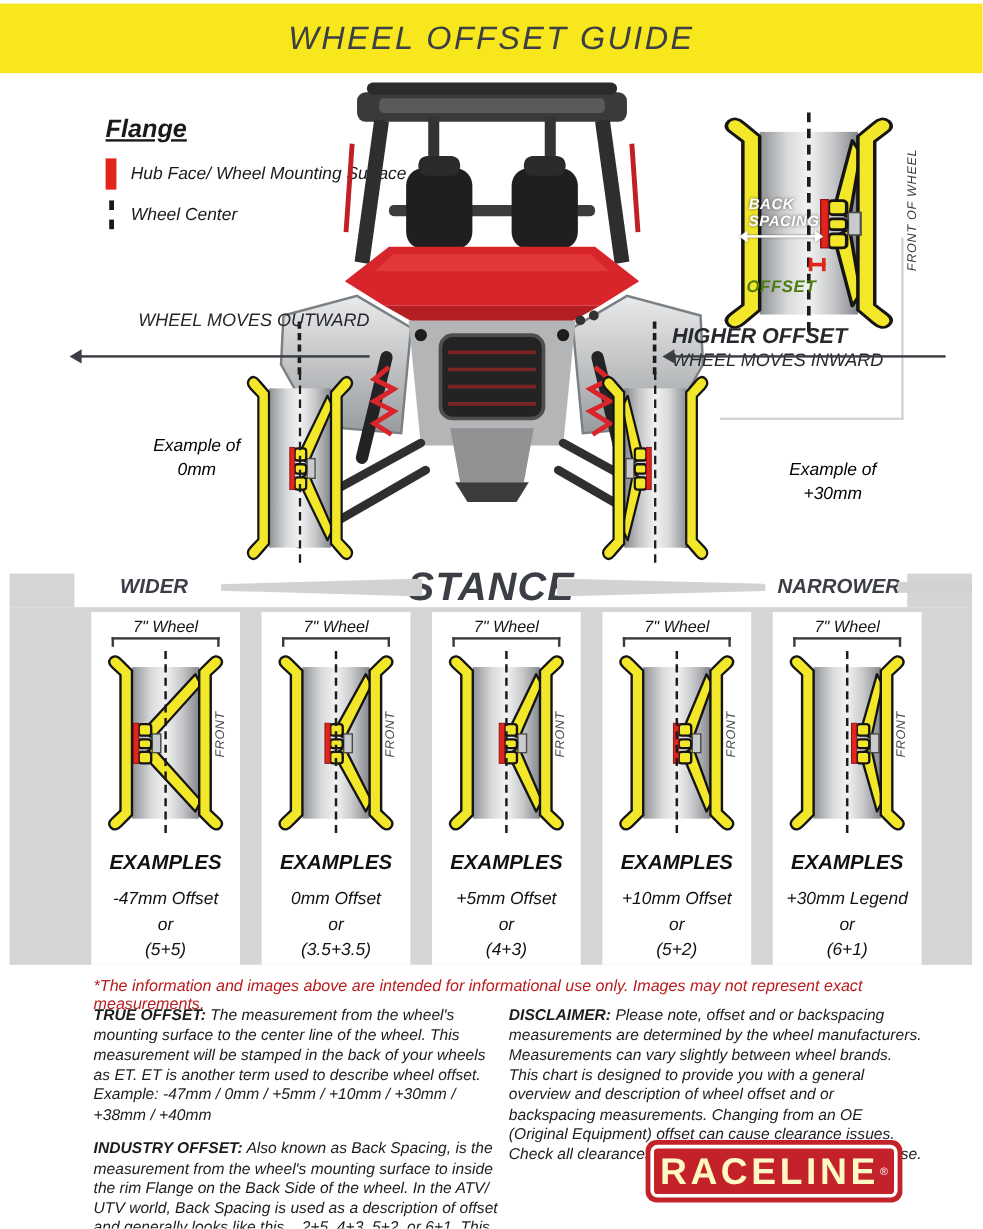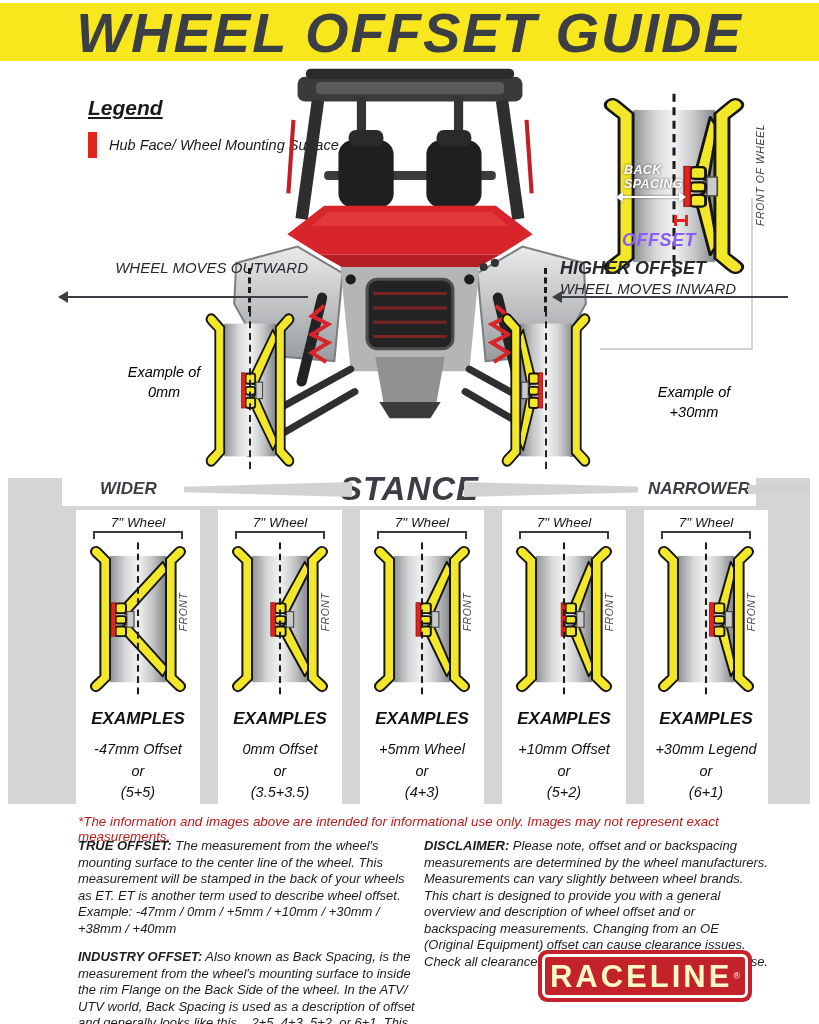--- a/index.html
+++ b/index.html
@@ -3,21 +3,21 @@
 <meta charset="utf-8">
 <style>
   html,body{margin:0;padding:0;background:#fff;}
   .page{position:relative;width:819px;height:1024px;background:#fff;overflow:hidden;
         font-family:"Liberation Sans",sans-serif;color:#1a1a1a;}
   [data-interactable]{box-sizing:border-box;}
 
   
   .banner{position:absolute;left:0;top:3px;width:819px;height:58px;background:#F7E71C;
           display:flex;align-items:center;justify-content:center;}
-  .banner h1{margin:0;font-size:56px;font-weight:700;font-style:italic;letter-spacing:2px;
+  .banner h1{margin:0;font-size:27px;font-weight:400;font-style:italic;letter-spacing:2px;
              color:#3B3E44;white-space:nowrap;}
 
   
   .legend{position:absolute;left:88px;top:96px;width:270px;}
   .legend-heading{font-size:21px;font-weight:700;font-style:italic;text-decoration:underline;margin:0 0 12px 0;}
   .legend-item{display:flex;align-items:center;margin-bottom:9px;}
   .marker-red{width:9px;height:26px;background:#E1251B;margin-right:12px;flex:0 0 auto;}
   .marker-dash{width:0;height:24px;border-left:4px dashed #1a1a1a;margin-right:14px;margin-left:3px;flex:0 0 auto;}
   .legend-item span{font-size:14.5px;font-style:italic;}
 
@@ -32,31 +32,31 @@
   .bs-label{position:absolute;left:26px;top:72px;color:#fff;font-weight:700;font-style:italic;
             font-size:12.5px;line-height:1.08;letter-spacing:.4px;text-shadow:0 0 3px rgba(70,70,70,.95);}
   .bs-arrow{position:absolute;left:21px;top:104px;width:64px;height:2px;background:#fff;
             filter:drop-shadow(0 0 1px rgba(80,80,80,.8));}
   .bs-arrow::before,.bs-arrow::after{content:'';position:absolute;top:-4px;border:5px solid transparent;}
   .bs-arrow::before{left:-8px;border-right:7px solid #fff;}
   .bs-arrow::after{right:-8px;border-left:7px solid #fff;}
   .offset-mark{position:absolute;left:76px;top:127px;width:14px;height:3px;background:#E1251B;}
   .offset-mark::before,.offset-mark::after{content:'';position:absolute;top:-4px;width:3px;height:11px;background:#E1251B;}
   .offset-mark::before{left:0;} .offset-mark::after{right:0;}
-  .offset-text{position:absolute;left:24px;top:138px;color:#8b5cf6;font-weight:800;font-style:italic;
-               font-size:18px;letter-spacing:.5px;}
+  .offset-text{position:absolute;left:24px;top:138px;color:#4d7c0f;font-weight:800;font-style:italic;
+               font-size:14px;letter-spacing:.5px;}
   .fow-label{position:absolute;left:156px;top:134px;transform-origin:0 0;transform:rotate(-90deg);
              font-style:italic;font-size:10.5px;color:#3c3c3c;letter-spacing:.6px;white-space:nowrap;}
   .connector{position:absolute;left:600px;top:198px;width:153px;height:152px;
              border-right:2px solid #d2d3d5;border-bottom:2px solid #d2d3d5;}
 
   
   .dir-block{position:absolute;top:258px;}
   .dir-lower{left:58px;width:250px;text-align:right;}
-  .dir-higher{left:560px;width:236px;text-align:left;}
+  .dir-higher{left:560px;width:236px;text-align:left;margin-top:12px;}
   .dir-title{font-size:18px;font-weight:800;font-style:italic;color:#26282c;}
   .dir-sub{font-size:15px;font-style:italic;color:#26282c;margin-top:1px;}
   .h-arrow{position:absolute;height:0;border-top:2.5px solid #3a3d42;}
   .h-arrow::before{content:'';position:absolute;left:-1px;top:-7.5px;border:6px solid transparent;
                    border-right:10px solid #3a3d42;transform:translateX(-9px);}
   .arrow-lower{left:62px;top:296px;width:246px;}
   .arrow-higher{left:556px;top:296px;width:232px;}
   .dash-v{position:absolute;width:0;border-left:3px dashed #1c1c1c;}
 
   
@@ -127,24 +127,28 @@
   </defs>
 </svg>
 
 <div class="page" data-interactable="false">
 
   <div class="banner" data-interactable="false">
     <h1 data-interactable="false">WHEEL OFFSET GUIDE</h1>
   </div>
 
   <div class="legend" data-interactable="false">
-    <p class="legend-heading" data-interactable="false">Legend</p>
+    <p class="legend-heading" data-interactable="false">Flange</p>
     <div class="legend-item" data-interactable="false">
       <div class="marker-red" data-interactable="false"></div>
       <span data-interactable="false">Hub Face/ Wheel Mounting Surface</span>
+    </div>
+    <div class="legend-item" data-interactable="false">
+      <div class="marker-dash" data-interactable="false"></div>
+      <span data-interactable="false">Wheel Center</span>
     </div>
   </div>
 
   <div class="vehicle" data-interactable="false">
     <svg viewBox="0 0 360 400" width="100%" height="100%" data-interactable="false">
       <rect x="70" y="14" width="220" height="24" rx="7" fill="#3a3a3c"></rect>
       <rect x="78" y="6" width="204" height="10" rx="5" fill="#2b2b2b"></rect>
       <rect x="88" y="19" width="184" height="12" rx="4" fill="#5a5a5c"></rect>
       <path d="M84,36 L68,152 L80,154 L96,38 Z" fill="#2e2e30"></path>
       <path d="M276,36 L292,152 L280,154 L264,38 Z" fill="#2e2e30"></path>
@@ -360,21 +364,21 @@
     <rect x="63" y="101" width="13" height="10" rx="3" class="yl"></rect>
     <rect x="63" y="115" width="13" height="13" rx="3" class="yl"></rect>
     <rect x="57.5" y="83" width="5.5" height="45" fill="#e1251b" stroke="#8c1212" stroke-width="1"></rect>
     <line x1="65" y1="2" x2="65" y2="208" stroke="#1c1c1c" stroke-width="2.6" stroke-dasharray="9 6"></line>
             </svg>
           </div>
         <span class="front-label" data-interactable="false">FRONT</span>
       </div>
       <div class="examples-heading" data-interactable="false">EXAMPLES</div>
       <div class="offset-lines" data-interactable="false">
-        <div data-interactable="false">+5mm Wheel</div>
+        <div data-interactable="false">+5mm Offset</div>
         <div data-interactable="false">or</div>
         <div data-interactable="false">(4+3)</div>
       </div>
     </div>
 
     <div class="stance-col" style="left:502px" data-interactable="false">
       <span class="size-label" data-interactable="false">7" Wheel</span>
       <div class="bracket" data-interactable="false"></div>
       <div class="wheel-wrap" data-interactable="false">
         <div class="wheel-slot" data-interactable="false">

